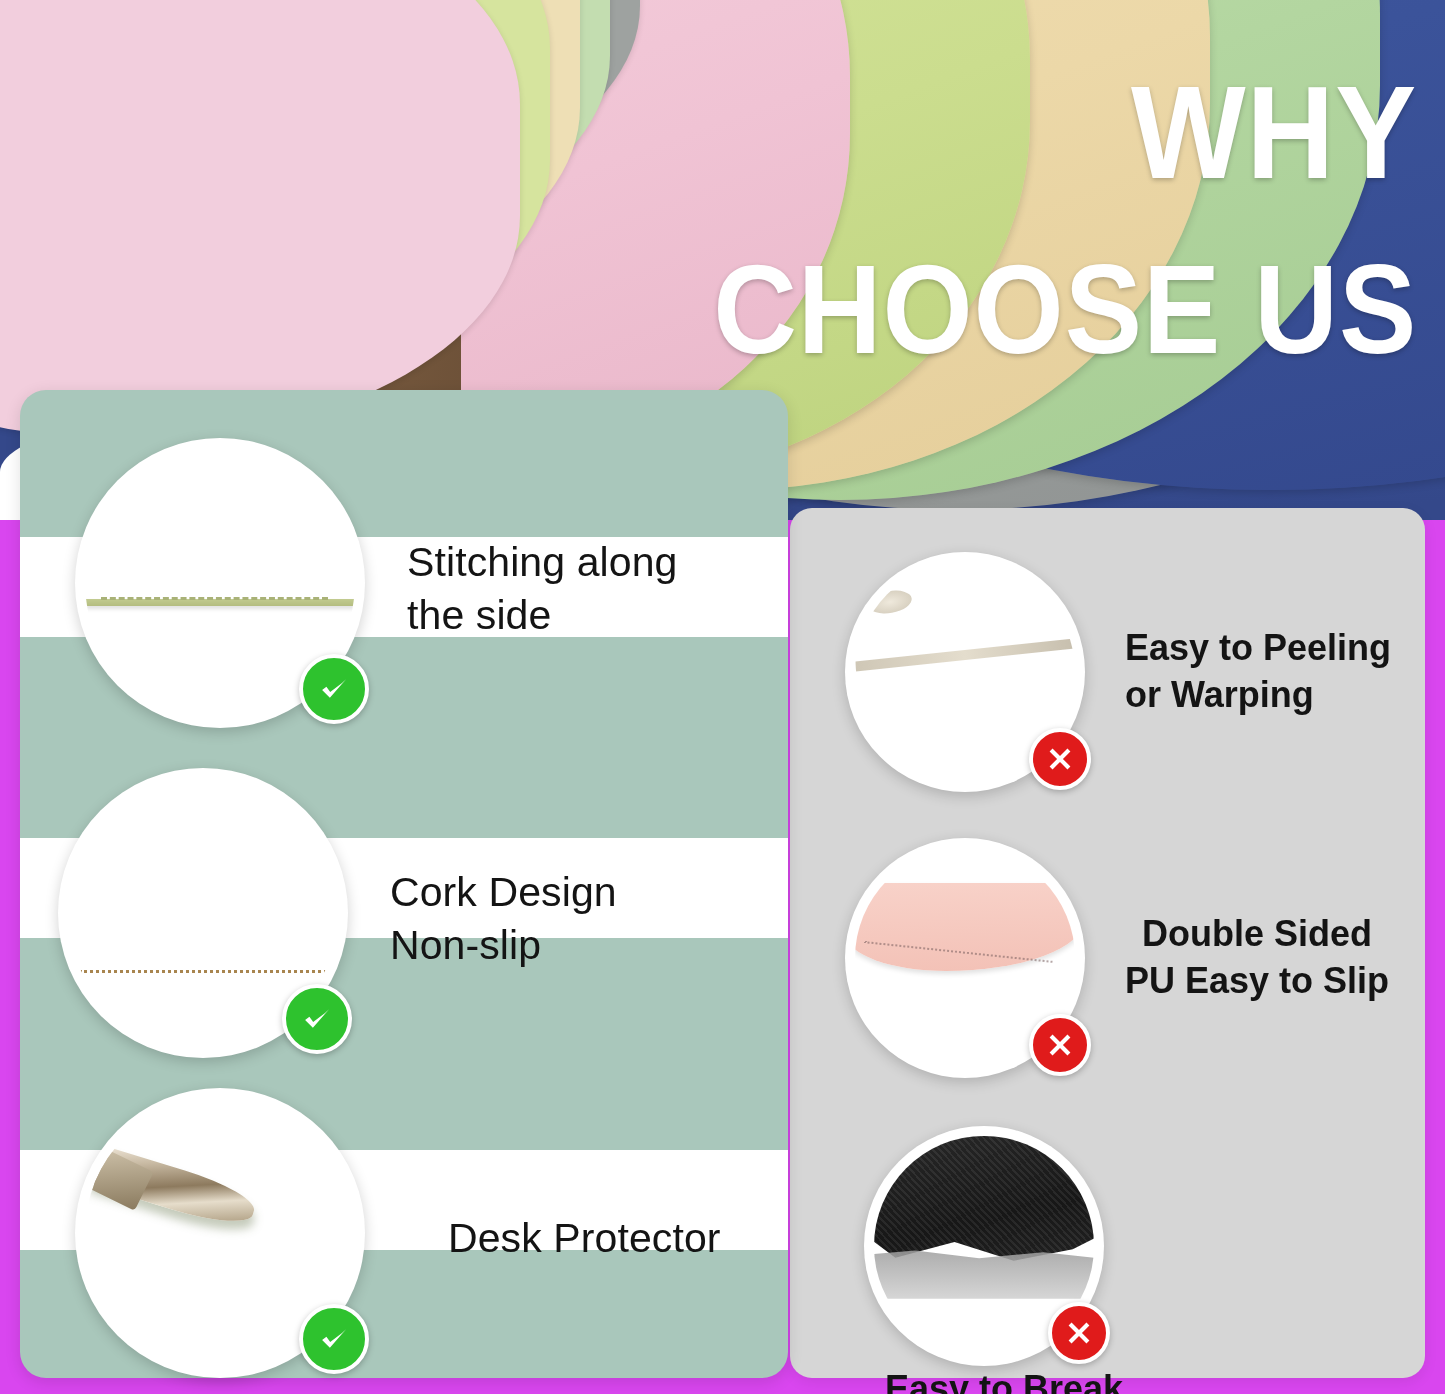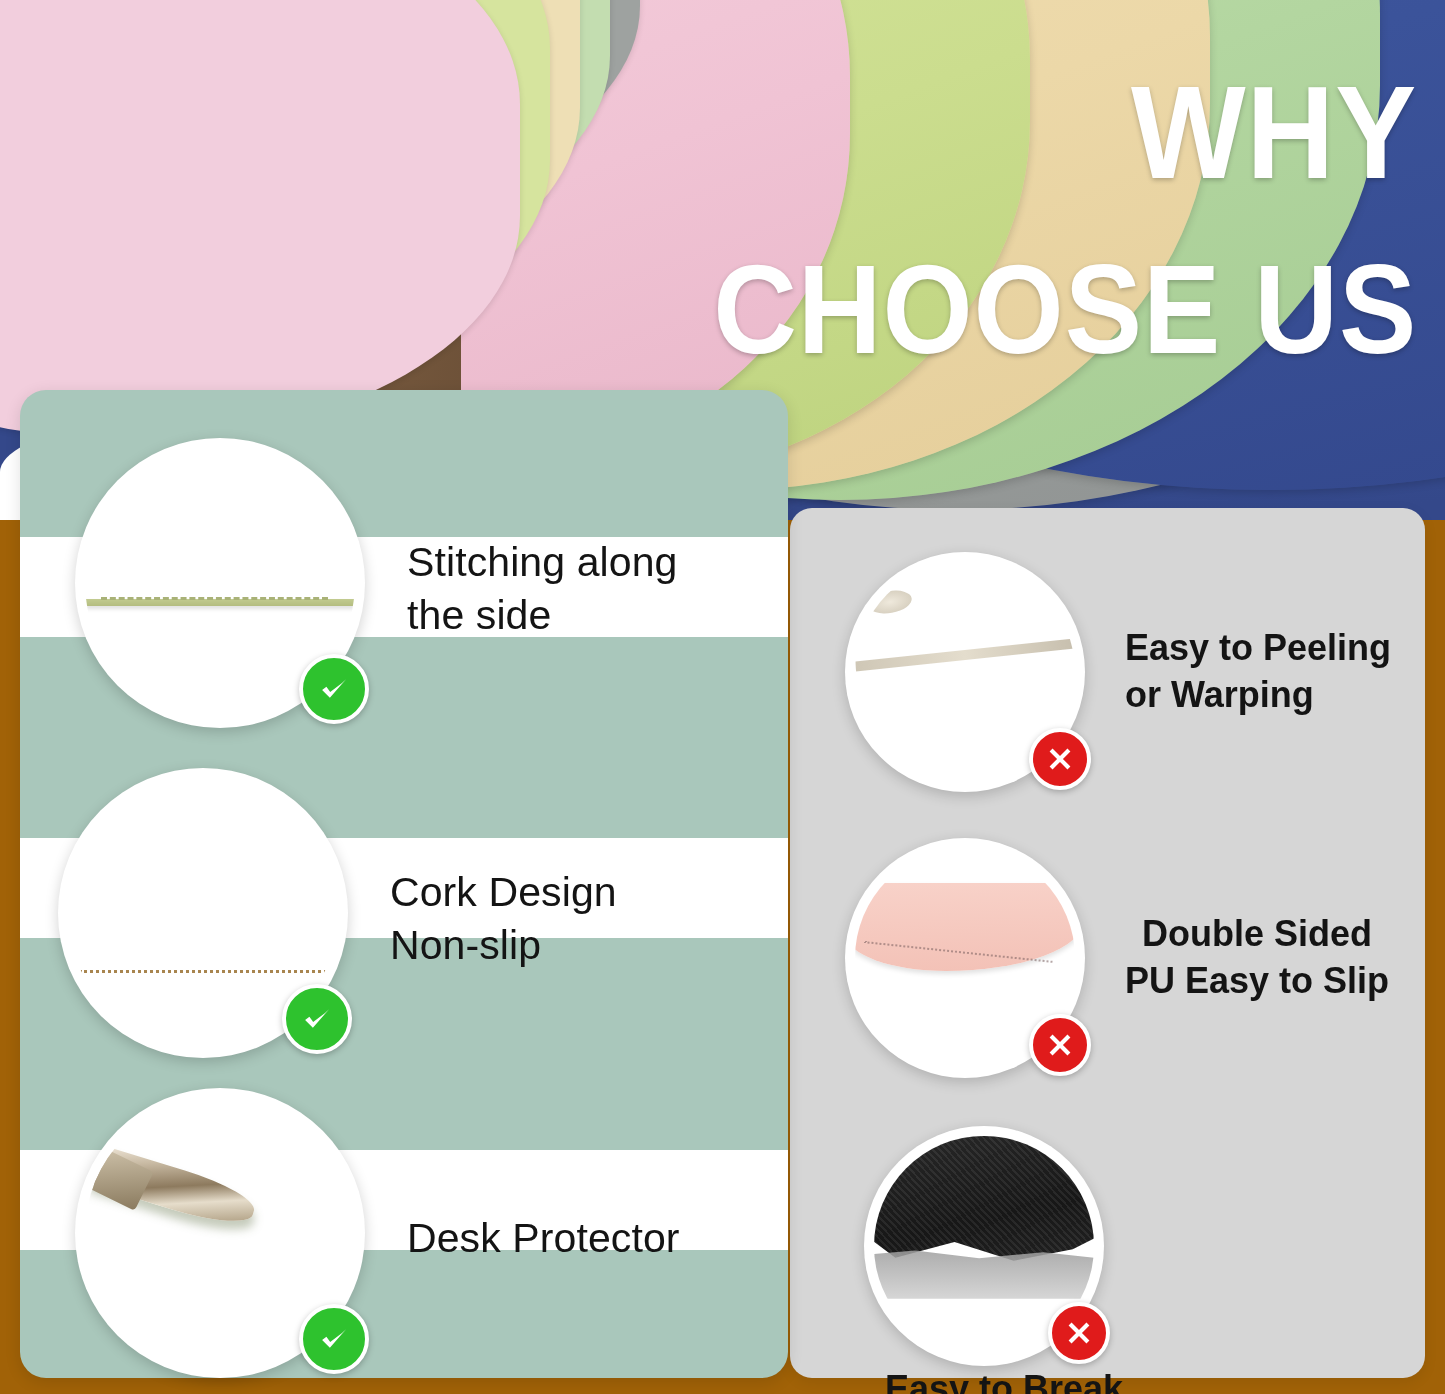--- a/index.html
+++ b/index.html
@@ -5,21 +5,21 @@
   * { box-sizing: border-box; margin: 0; padding: 0; }
   html, body {
     width: 1445px; height: 1394px;
     background: #ffffff;
     font-family: "Liberation Sans", sans-serif;
     overflow: hidden;
   }
   .stage {
     position: relative;
     width: 1445px; height: 1394px;
-    background: #a16207;
+    background: #d946ef;
     overflow: hidden;
   }
 
   
   .hero {
     position: absolute;
     left: 0; top: 0; width: 1445px; height: 520px;
     overflow: hidden;
     background: #3f5b9c;
   }
@@ -349,21 +349,21 @@
       <div class="badge badge-ok">
         <svg width="38" height="38" viewBox="0 0 24 24" aria-hidden="true">
           <path d="M4.5 12.6 L9.4 17.6 L19.6 5.8 L16.9 8.3 L9.6 13.9 L7.2 10.6 Z" fill="#ffffff"></path>
         </svg>
       </div>
     </div>
     <div class="label">Cork Design
 Non-slip</div>
   </div>
 
-  <div class="row row-p3" style="z-index:8;">
+  <div class="row row-p3" style="z-index:8;gap:41px;">
     <div class="bubble bub-l">
       <div class="photo ph-pen"></div>
       <div class="badge badge-ok">
         <svg width="38" height="38" viewBox="0 0 24 24" aria-hidden="true">
           <path d="M4.5 12.6 L9.4 17.6 L19.6 5.8 L16.9 8.3 L9.6 13.9 L7.2 10.6 Z" fill="#ffffff"></path>
         </svg>
       </div>
     </div>
     <div class="label">Desk Protector</div>
   </div>

